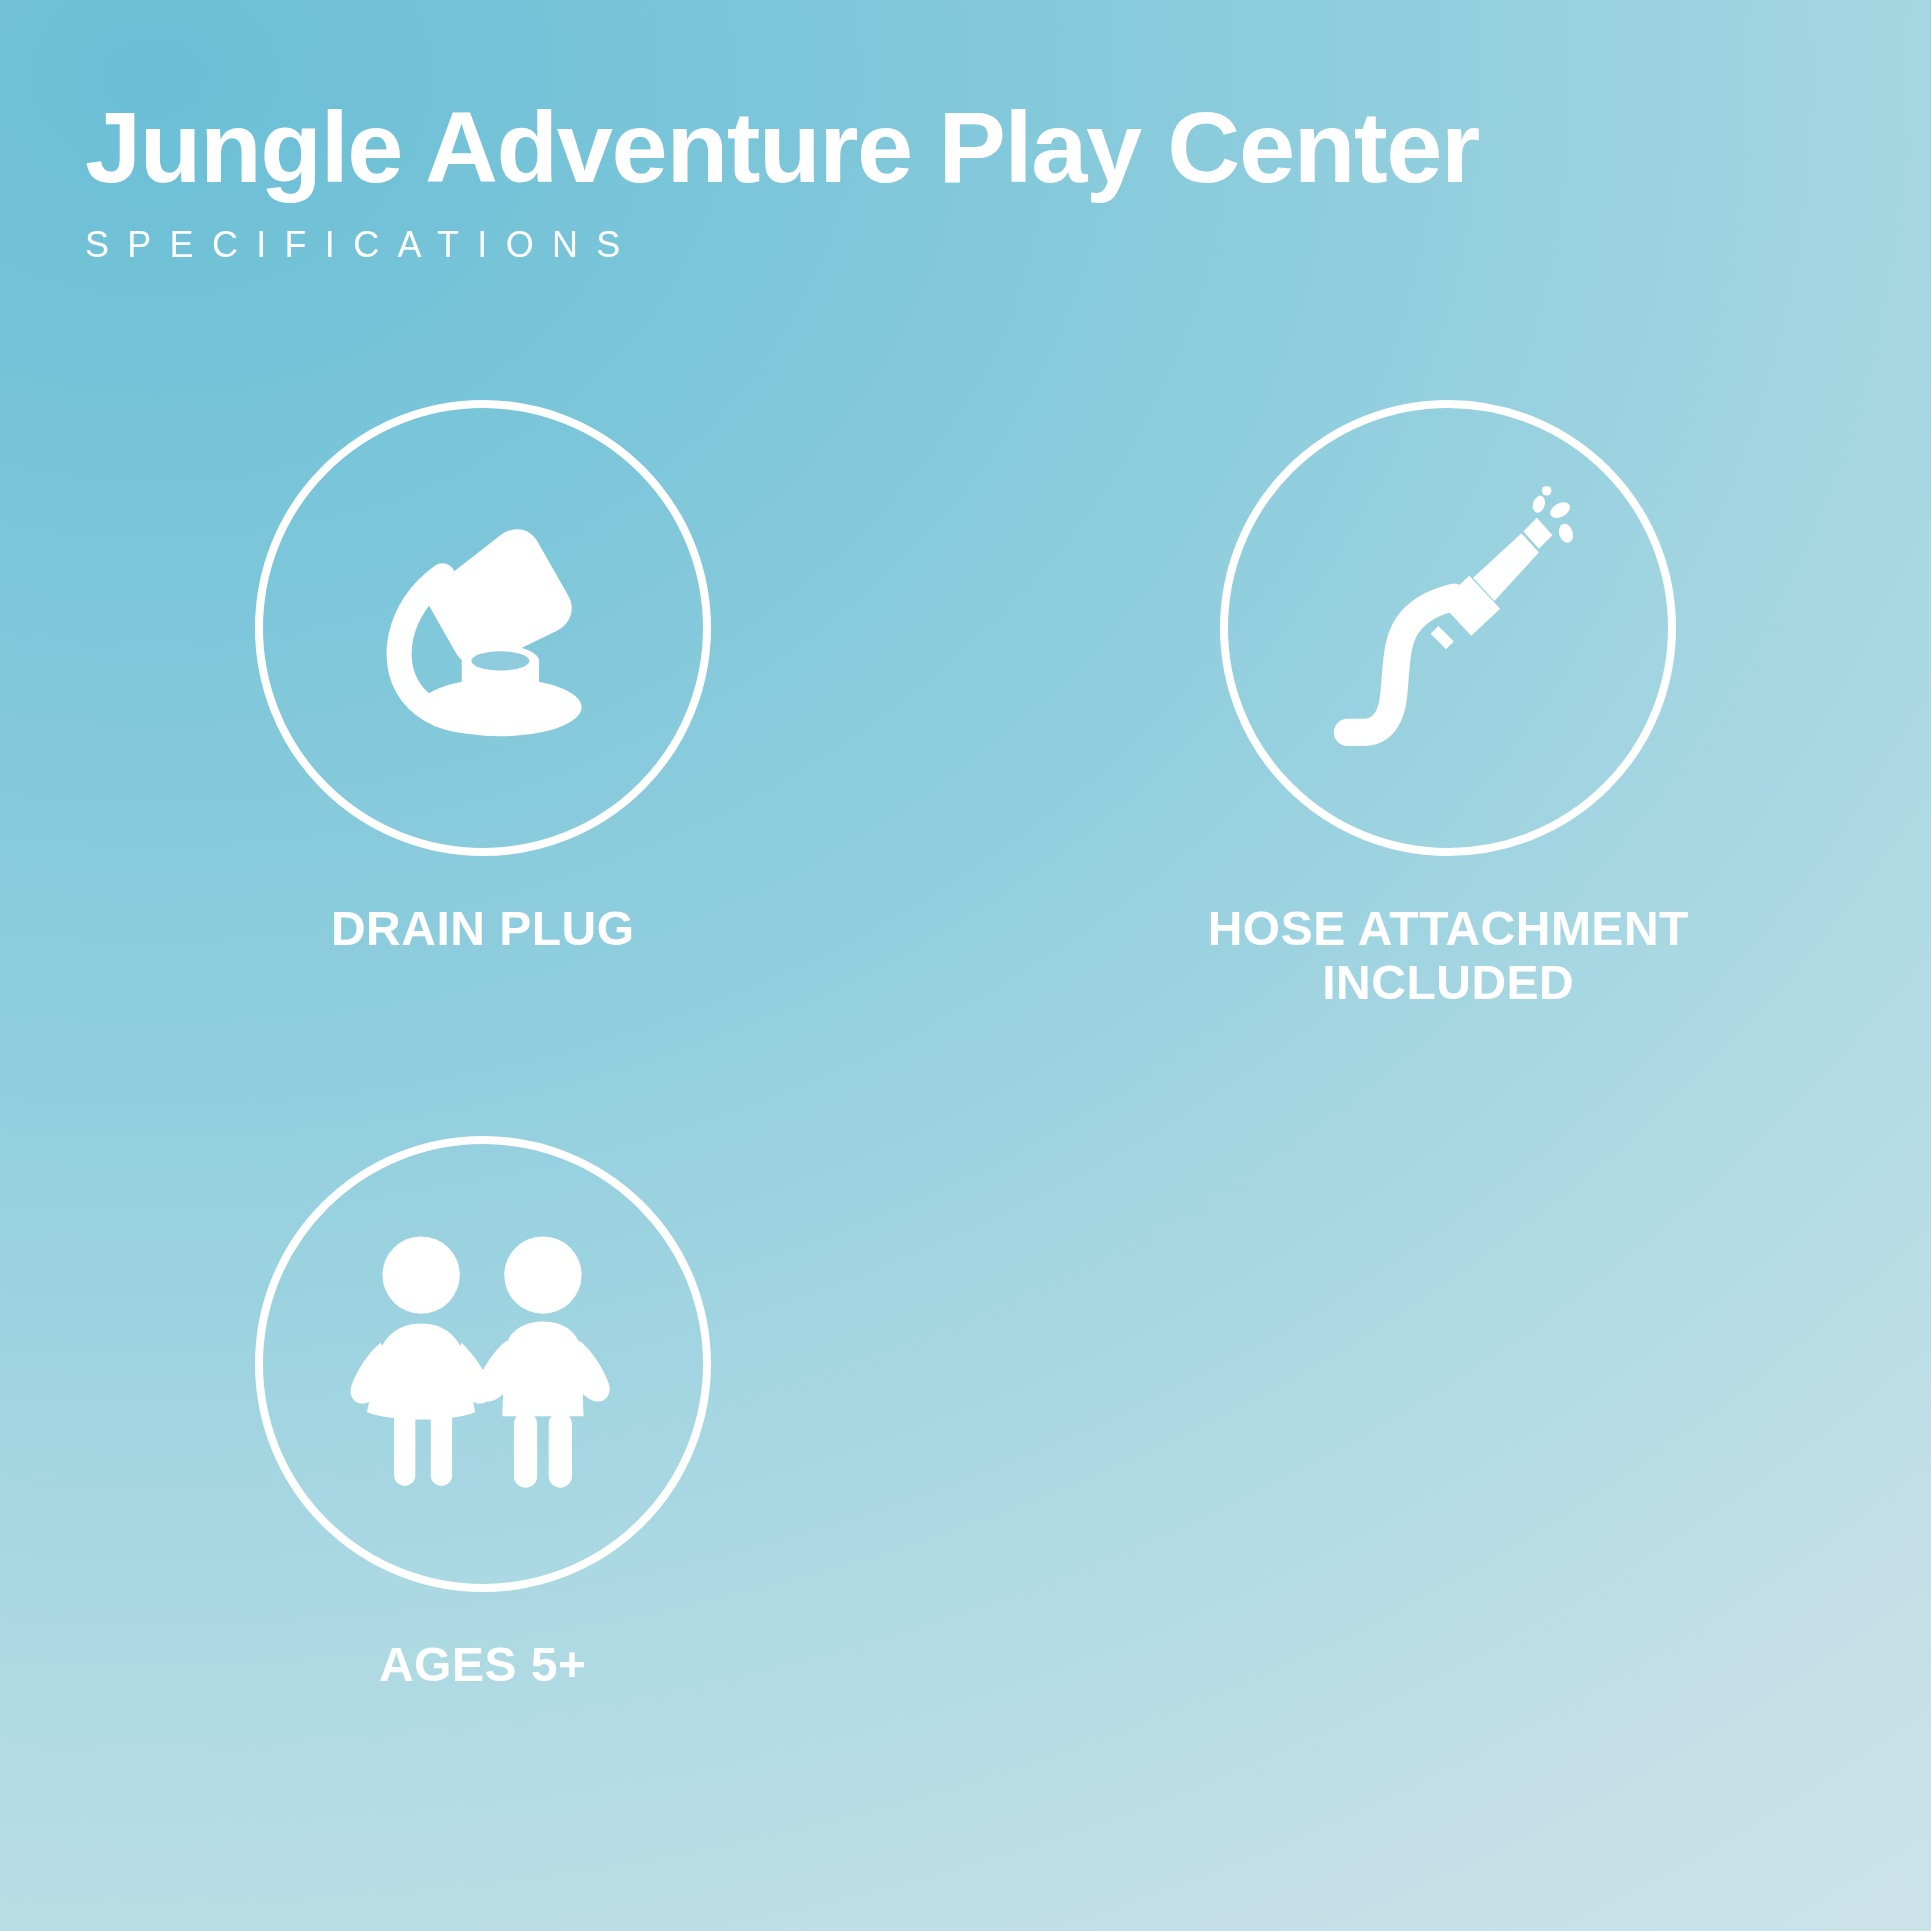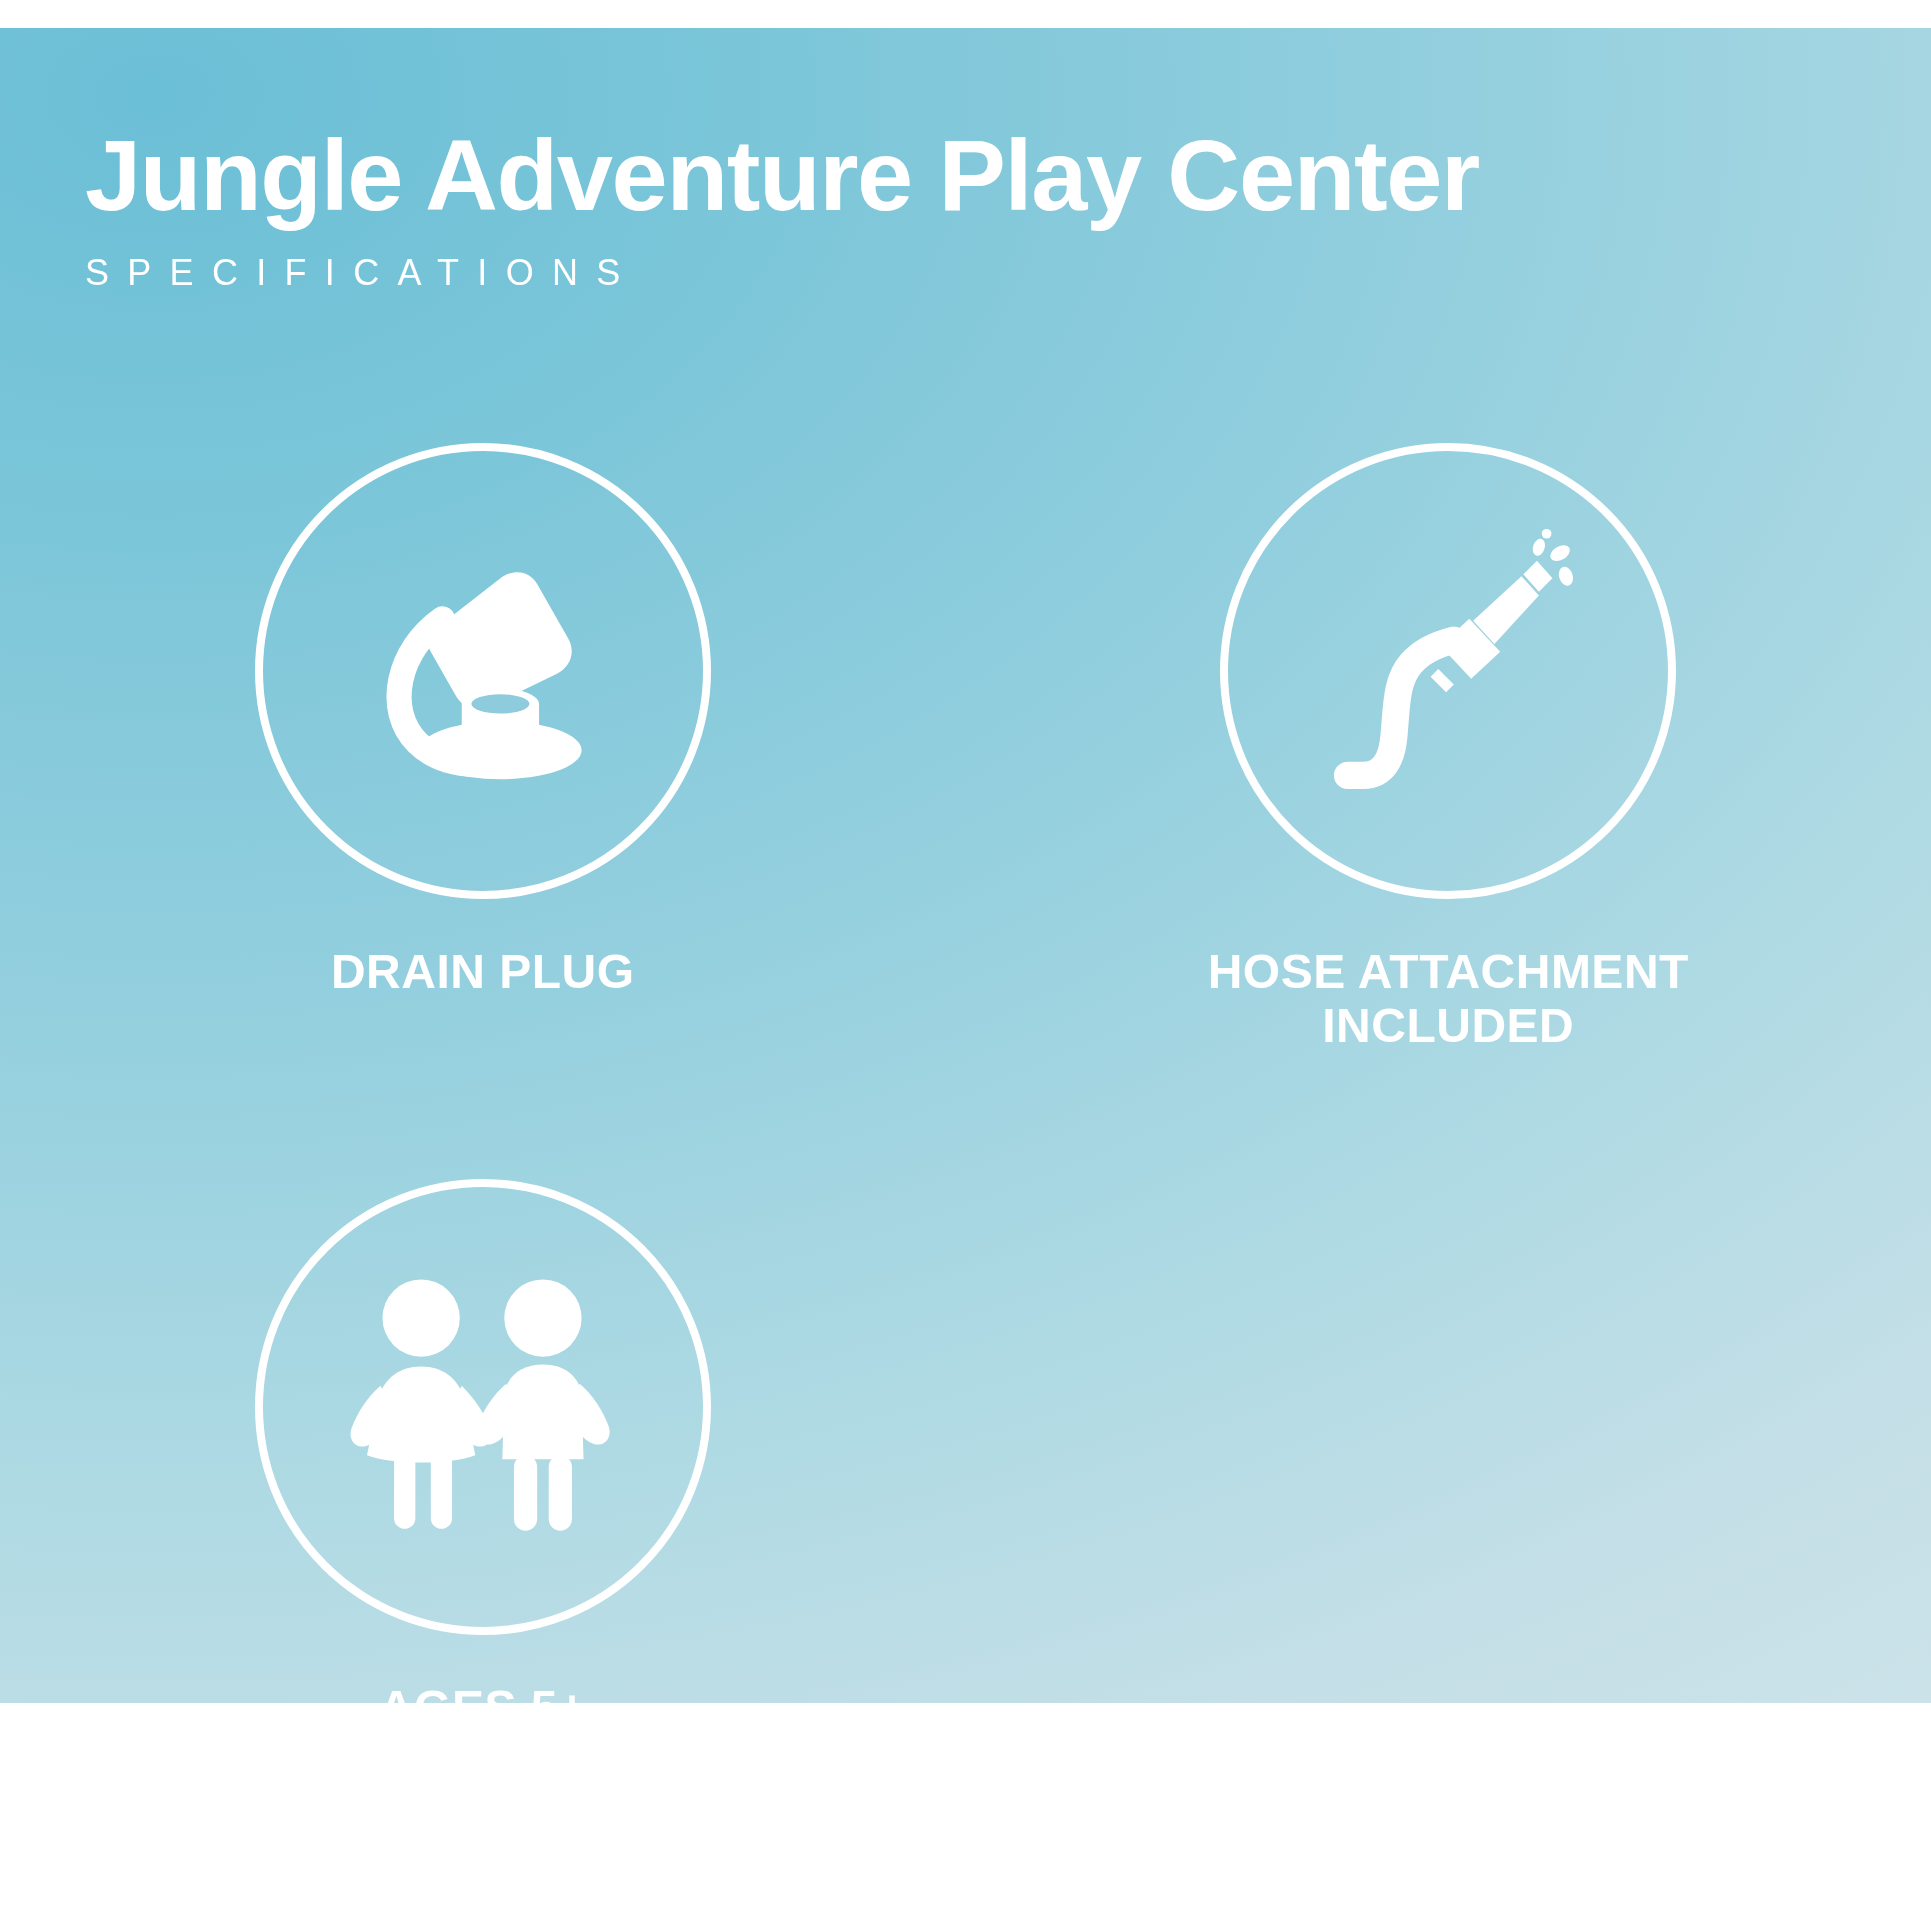--- a/index.html
+++ b/index.html
@@ -3,24 +3,23 @@
 <meta charset="utf-8">
 <style>
   * { margin:0; padding:0; box-sizing:border-box; }
   html, body {
     width:1931px; height:1931px;
     overflow:hidden;
     font-family:"Liberation Sans", sans-serif;
   }
   #infographic {
     position:relative;
-    width:1931px; height:1675px;
+    width:1931px; height:1931px;
     background:
       radial-gradient(ellipse 150% 120% at 8% 4%, #6BBFD6 0%, #7CC6D9 22%, #93CFDE 45%, #AFDAE4 70%, #C4DFE7 88%, #CBE2E9 100%);
-    margin-top: 28px;
   }
 
   
   .header { position:absolute; left:85px; top:93px; width:1757px; }
   .main-title {
     color:#FFFFFF;
     font-size:101px;
     font-weight:700;
     letter-spacing:-1.4px;
     line-height:1.08;
@@ -31,21 +30,21 @@
     font-size:36px;
     font-weight:300;
     letter-spacing:18.3px;
     line-height:1.2;
     margin-top:21px;
   }
 
   
   .grid {
     position:absolute;
-    left:0; top:415px;
+    left:0; top:400px;
     width:1931px;
     display:grid;
     grid-template-columns:1fr 1fr;
     grid-template-rows:auto auto;
     row-gap:126px;
   }
   .cell {
     display:flex;
     flex-direction:column;
     align-items:center;

